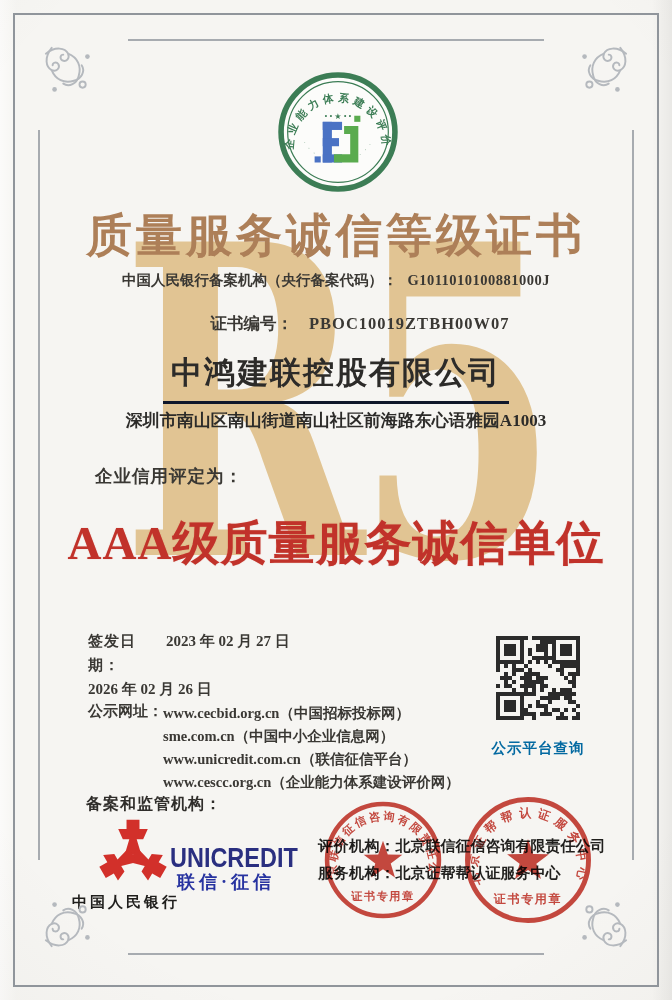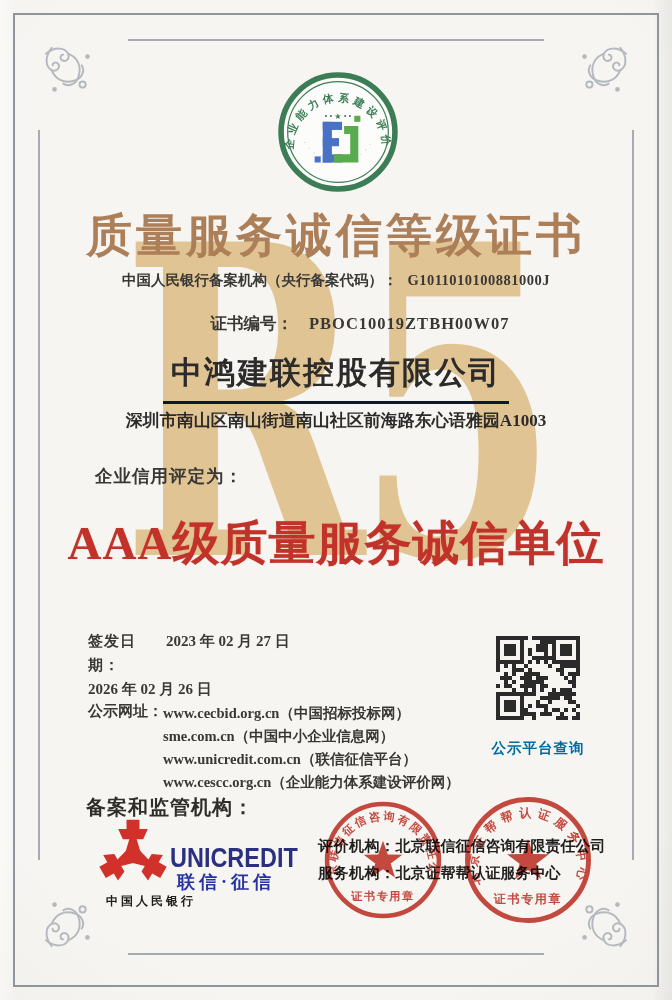--- a/index.html
+++ b/index.html
@@ -43,23 +43,23 @@
   .rating{position:absolute;top:512px;left:0;right:0;text-align:center;font-size:47px;font-weight:900;
         letter-spacing:1px;color:var(--c-rating-red,#c1322a);text-shadow:0 0 1px rgba(196,60,42,.45);}
   .meta{position:absolute;left:88px;top:629px;font-size:15px;font-weight:700;color:#3a3834;}
   .meta-row{display:flex;line-height:24px;}
   .meta-row .lbl{width:78px;letter-spacing:1px;flex:none;}
   .urls-row{display:flex;margin-top:1px;}
   .url-list div{line-height:23px;font-size:14.5px;}
   .qr{position:absolute;left:496px;top:636px;width:84px;height:84px;}
   .qr-caption{position:absolute;left:476px;top:708px;width:124px;text-align:center;font-size:14.5px;
         font-weight:700;color:#0369a1;letter-spacing:1px;margin-top:31px;}
-  .regulator-label{position:absolute;left:86px;top:794px;font-size:20px;font-weight:800;letter-spacing:1px;color:#2f2d2a;}
+  .regulator-label{position:absolute;left:86px;top:794px;font-size:16px;font-weight:800;letter-spacing:1px;color:#2f2d2a;}
   .pboc{position:absolute;left:96px;top:814px;width:74px;height:78px;}
-  .pboc-caption{position:absolute;left:72px;top:893px;width:124px;text-align:right;font-size:12px;
+  .pboc-caption{position:absolute;left:72px;top:893px;width:124px;text-align:left;font-size:15px;
         font-weight:800;letter-spacing:3px;color:#1f1e1c;}
   .uni-latin{position:absolute;left:170px;top:842px;font-size:23px;font-weight:900;
         font-family:"Liberation Sans","DejaVu Sans",sans-serif;color:var(--c-unicredit-blue,#2a2f80);
         transform:scale(1.02,1.18);transform-origin:left top;}
   .uni-cn{position:absolute;left:177px;top:870px;font-size:18px;font-weight:900;letter-spacing:4px;color:#2733a0;}
   .seal{position:absolute;mix-blend-mode:multiply;opacity:.93;}
   .seal-1{left:322px;top:796px;width:122px;height:128px;}
   .seal-2{left:462px;top:789px;width:132px;height:142px;}
   .agency{position:absolute;left:318px;top:833px;z-index:6;font-size:15px;font-weight:800;color:#201f1d;
         line-height:27px;mix-blend-mode:multiply;white-space:nowrap;}

